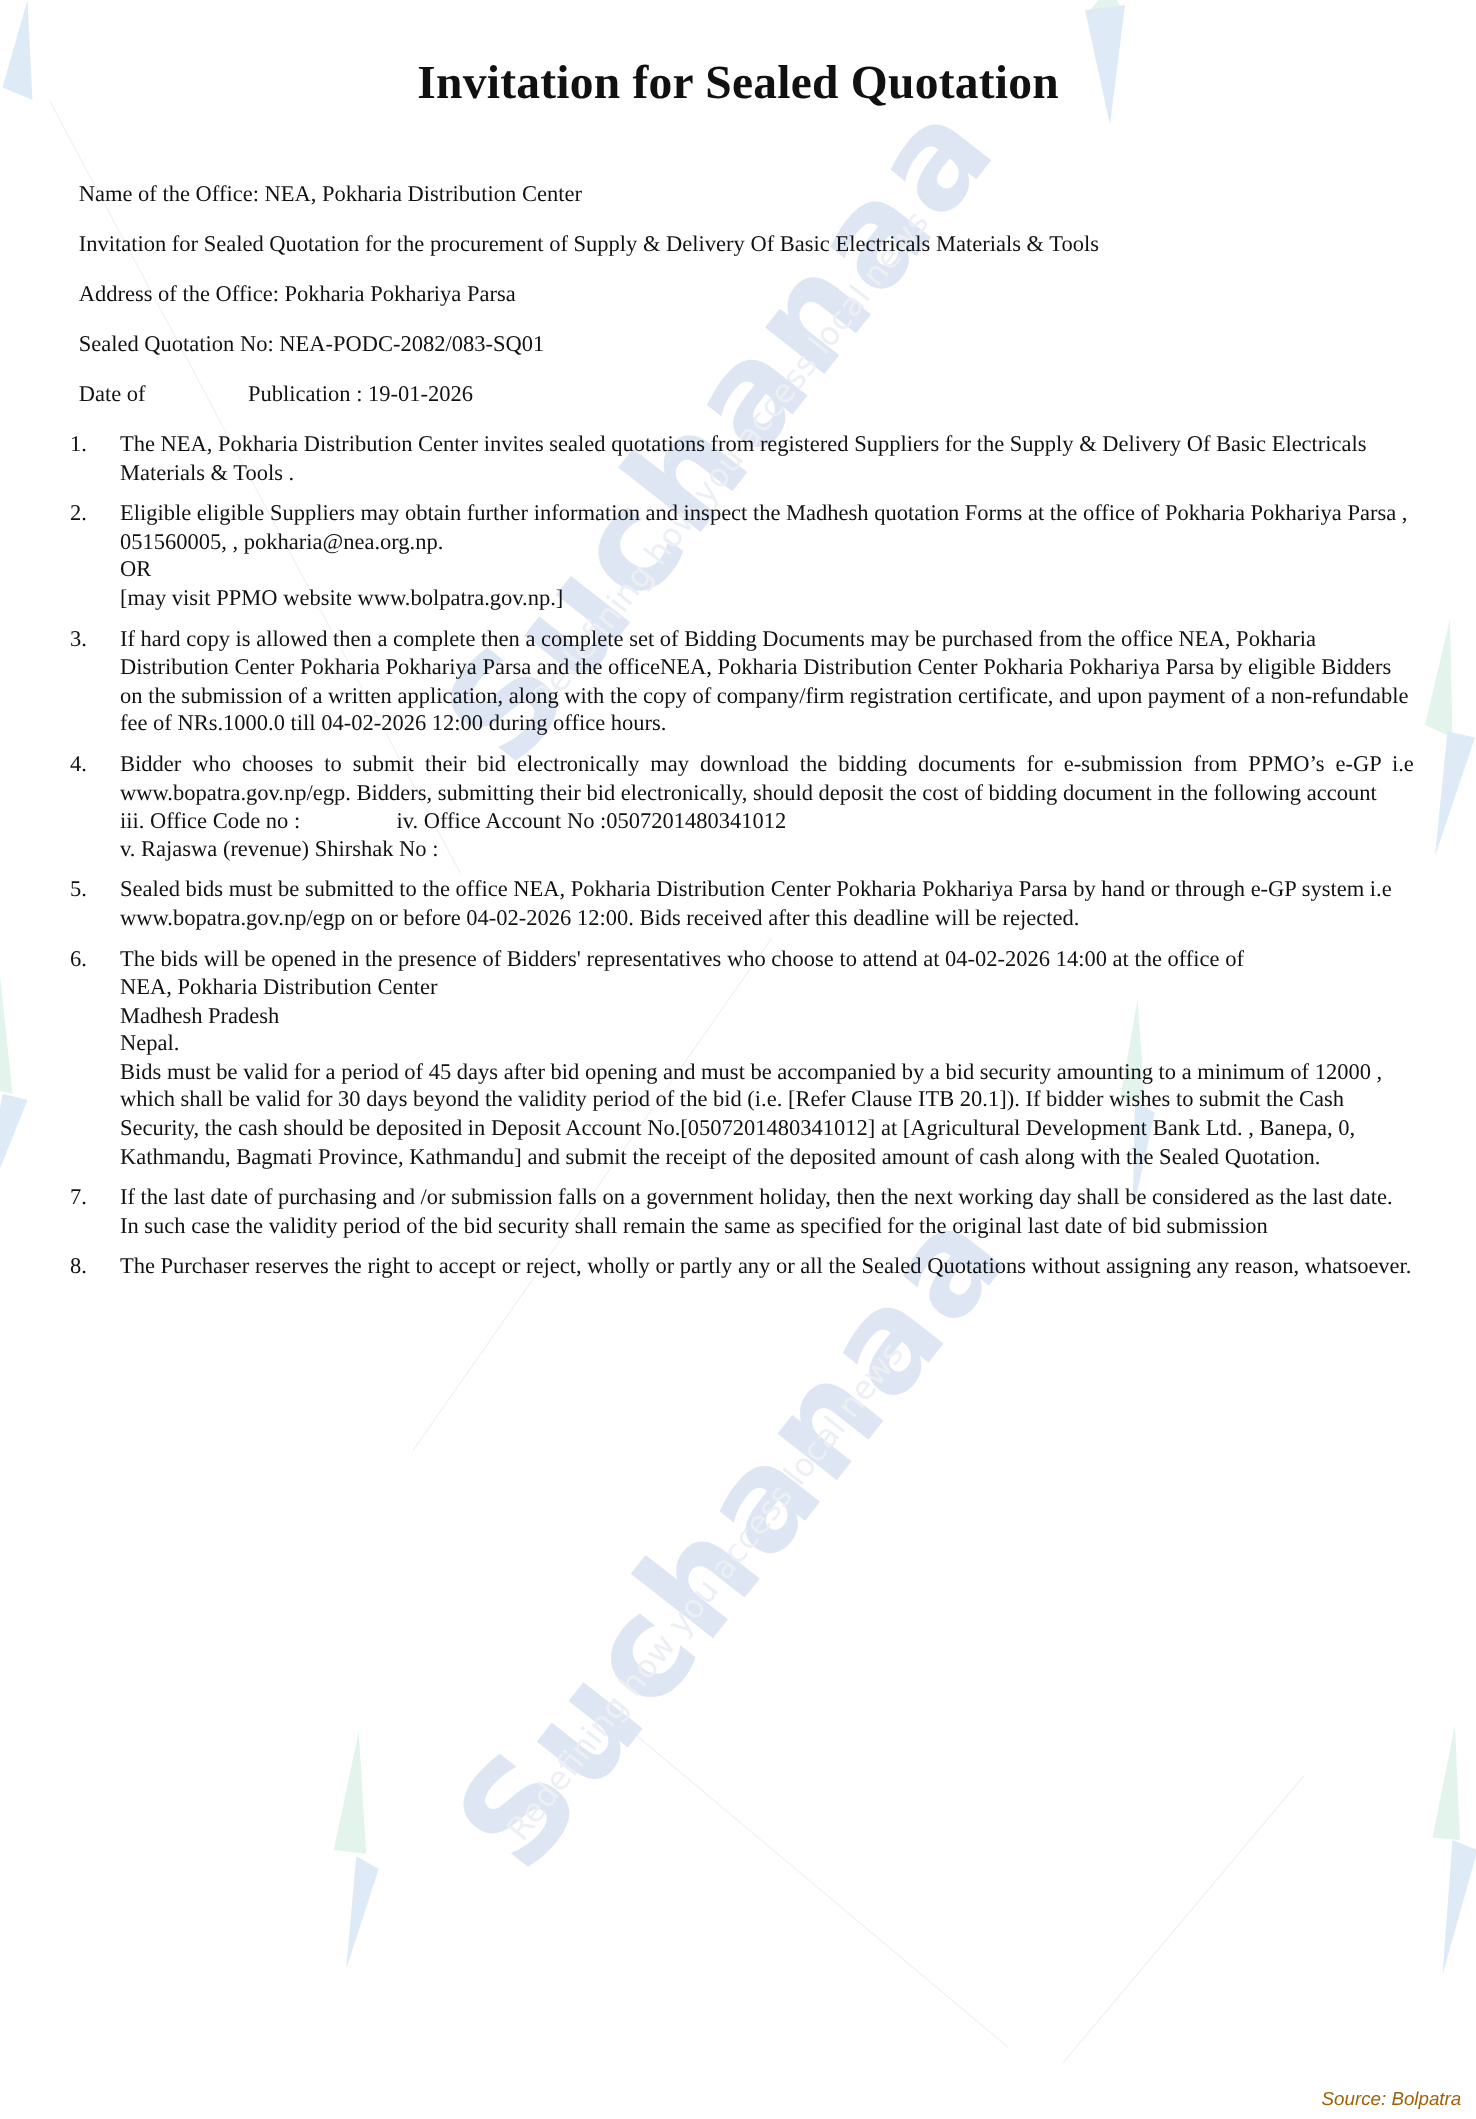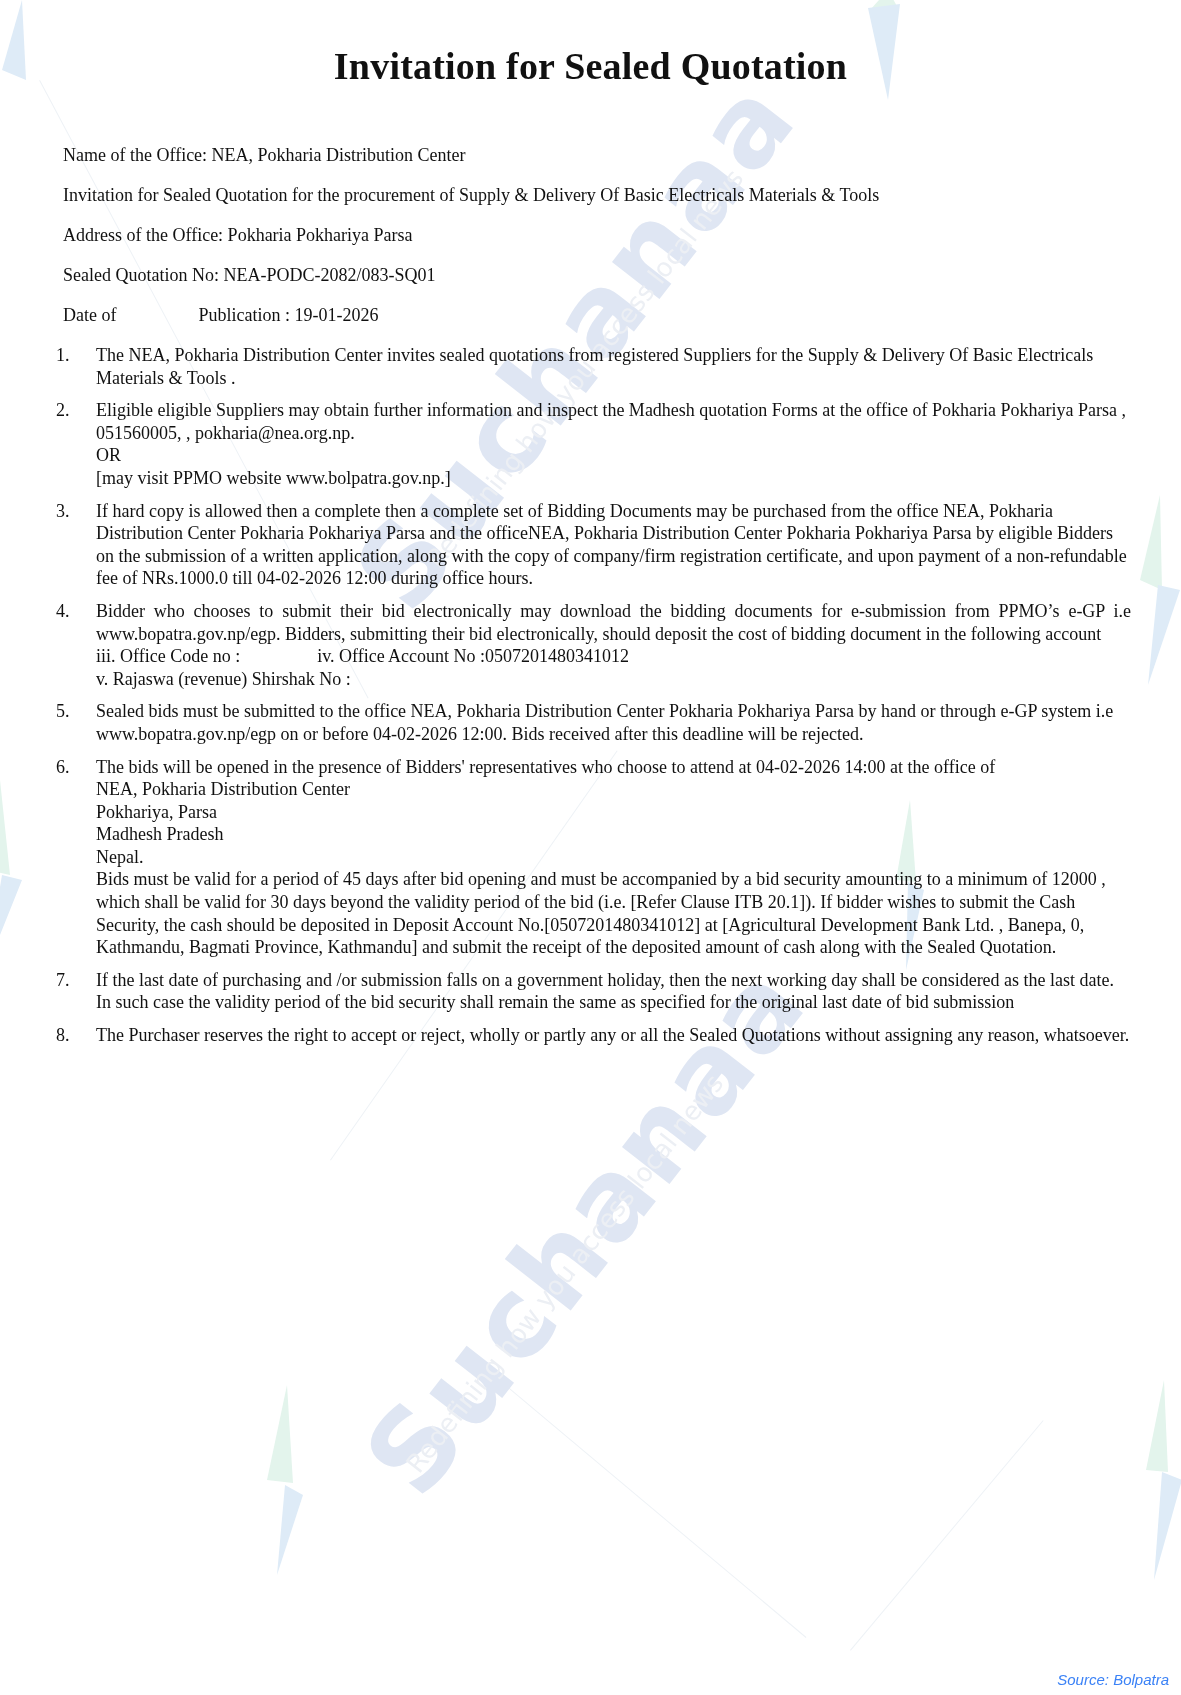--- a/index.html
+++ b/index.html
@@ -36,21 +36,21 @@
     position: absolute; left: 46px; top: 344px; width: 1085px; margin: 0; padding: 0;
     list-style: none; font-size: 18px; line-height: 22.6px;
   }
   ol.clauses li { position: relative; padding-left: 50px; margin-bottom: 10px; }
   ol.clauses li .num { position: absolute; left: 10px; top: 0; }
   .justify { text-align: justify; }
   .line { display: block; }
   .bank-row .col2 { display: inline-block; margin-left: 77px; }
   .source {
     position: absolute; right: 12px; top: 1671px;
-    font-family: "Liberation Sans", sans-serif; font-style: italic; font-size: 15px; color: #3b82f6;
+    font-family: "Liberation Sans", sans-serif; font-style: italic; font-size: 15px; color: #a16207;
   }
 </style>
 </head>
 <body>
 
 <div class="wm-layer">
   <div class="wm-line" style="left:40px;top:80px;width:700px;transform:rotate(62deg);"></div>
   <div class="wm-line" style="left:330px;top:1160px;width:500px;transform:rotate(-55deg);"></div>
   <div class="wm-line" style="left:500px;top:1380px;width:400px;transform:rotate(40deg);"></div>
   <div class="wm-line" style="left:850px;top:1650px;width:300px;transform:rotate(-50deg);"></div>
@@ -124,21 +124,20 @@
       <span class="line">v. Rajaswa (revenue) Shirshak No :</span>
     </li>
     <li>
       <span class="num">5.</span>
       <span>Sealed bids must be submitted to the office NEA, Pokharia Distribution Center Pokharia  Pokhariya Parsa  by hand or through e-GP system i.e www.bopatra.gov.np/egp on or before 04-02-2026 12:00. Bids received after this deadline will be rejected.</span>
     </li>
     <li>
       <span class="num">6.</span>
       <span class="line">The bids will be opened in the presence of Bidders' representatives who choose to attend at 04-02-2026 14:00 at the office of</span>
       <span class="line">NEA, Pokharia Distribution Center</span>
-      <span class="line">Pokhariya, Parsa</span>
       <span class="line">Madhesh Pradesh</span>
       <span class="line">Nepal.</span>
       <span class="line">Bids must be valid for a period of 45 days after bid opening and must be accompanied by a bid security amounting to a minimum of 12000 , which shall be valid for 30 days beyond the validity period of the bid (i.e. [Refer Clause ITB 20.1]). If bidder wishes to submit the Cash Security, the cash should be deposited in Deposit Account No.[0507201480341012] at [Agricultural Development Bank Ltd. , Banepa, 0, Kathmandu, Bagmati Province, Kathmandu] and submit the receipt of the deposited amount of cash along with the Sealed Quotation.</span>
     </li>
     <li>
       <span class="num">7.</span>
       <span>If the last date of purchasing and /or submission falls on a government holiday, then the next working day shall be considered as the last date. In such case the validity period of the bid security shall remain the same as specified for the original last date of bid submission</span>
     </li>
     <li>
       <span class="num">8.</span>

